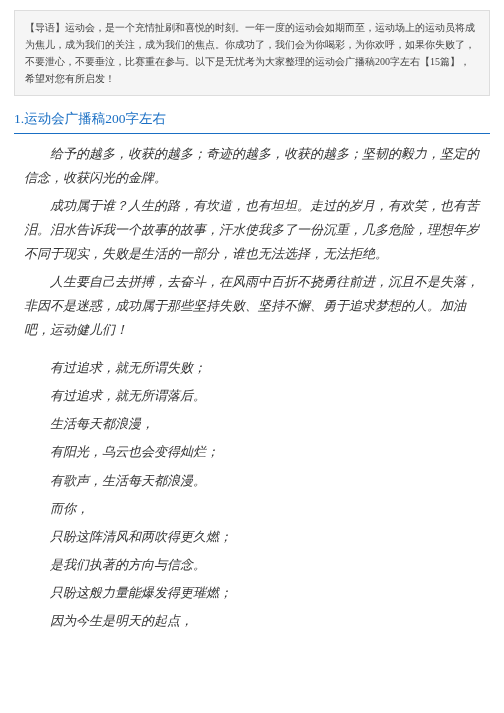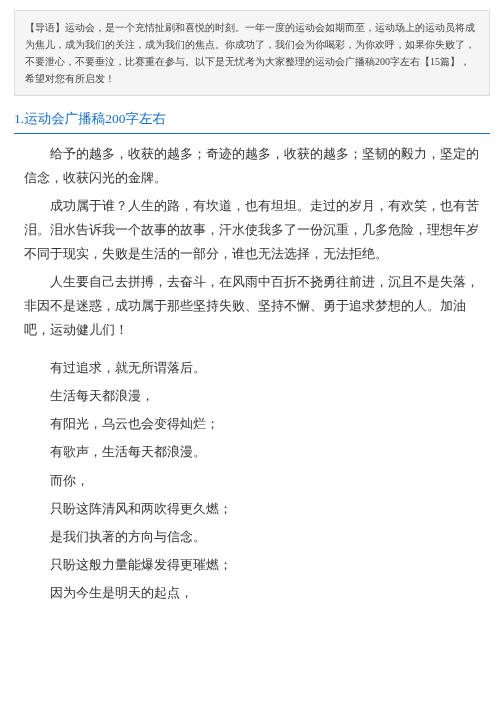--- a/index.html
+++ b/index.html
@@ -39,20 +39,21 @@
     }
     .section-content {
       padding-left: 10px;
       font-size: 13px;
       color: #333;
       line-height: 1.85;
     }
     .section-content p {
       margin-bottom: 4px;
       text-indent: 2em;
+      font-style: italic;
     }
     .section-content .poem-line {
       text-indent: 0;
       margin-left: 2em;
     }
   </style>
 </head>
 <body>
 
 <div class="guide-box">
@@ -63,20 +64,21 @@
     <div class="section">
       <div class="section-title">1.运动会广播稿200字左右</div>
       <div class="section-content">
         <p>给予的越多，收获的越多；奇迹的越多，收获的越多；坚韧的毅力，坚定的信念，收获闪光的金牌。</p>
         <p>成功属于谁？人生的路，有坎道，也有坦坦。走过的岁月，有欢笑，也有苦泪。泪水告诉我一个故事的故事，汗水使我多了一份沉重，几多危险，理想年岁不同于现实，失败是生活的一部分，谁也无法选择，无法拒绝。</p>
         <p>人生要自己去拼搏，去奋斗，在风雨中百折不挠勇往前进，沉且不是失落，非因不是迷惑，成功属于那些坚持失败、坚持不懈、勇于追求梦想的人。加油吧，运动健儿们！</p>
       </div>
     </div>
     <div class="section">
       <div class="section-content">
+        <p class="poem-line">有过追求，就无所谓失败；</p>
         <p class="poem-line">有过追求，就无所谓落后。</p>
         <p class="poem-line">生活每天都浪漫，</p>
         <p class="poem-line">有阳光，乌云也会变得灿烂；</p>
         <p class="poem-line">有歌声，生活每天都浪漫。</p>
         <p class="poem-line">而你，</p>
         <p class="poem-line">只盼这阵清风和两吹得更久燃；</p>
         <p class="poem-line">是我们执著的方向与信念。</p>
         <p class="poem-line">只盼这般力量能爆发得更璀燃；</p>
         <p class="poem-line">因为今生是明天的起点，</p>
       </div>

